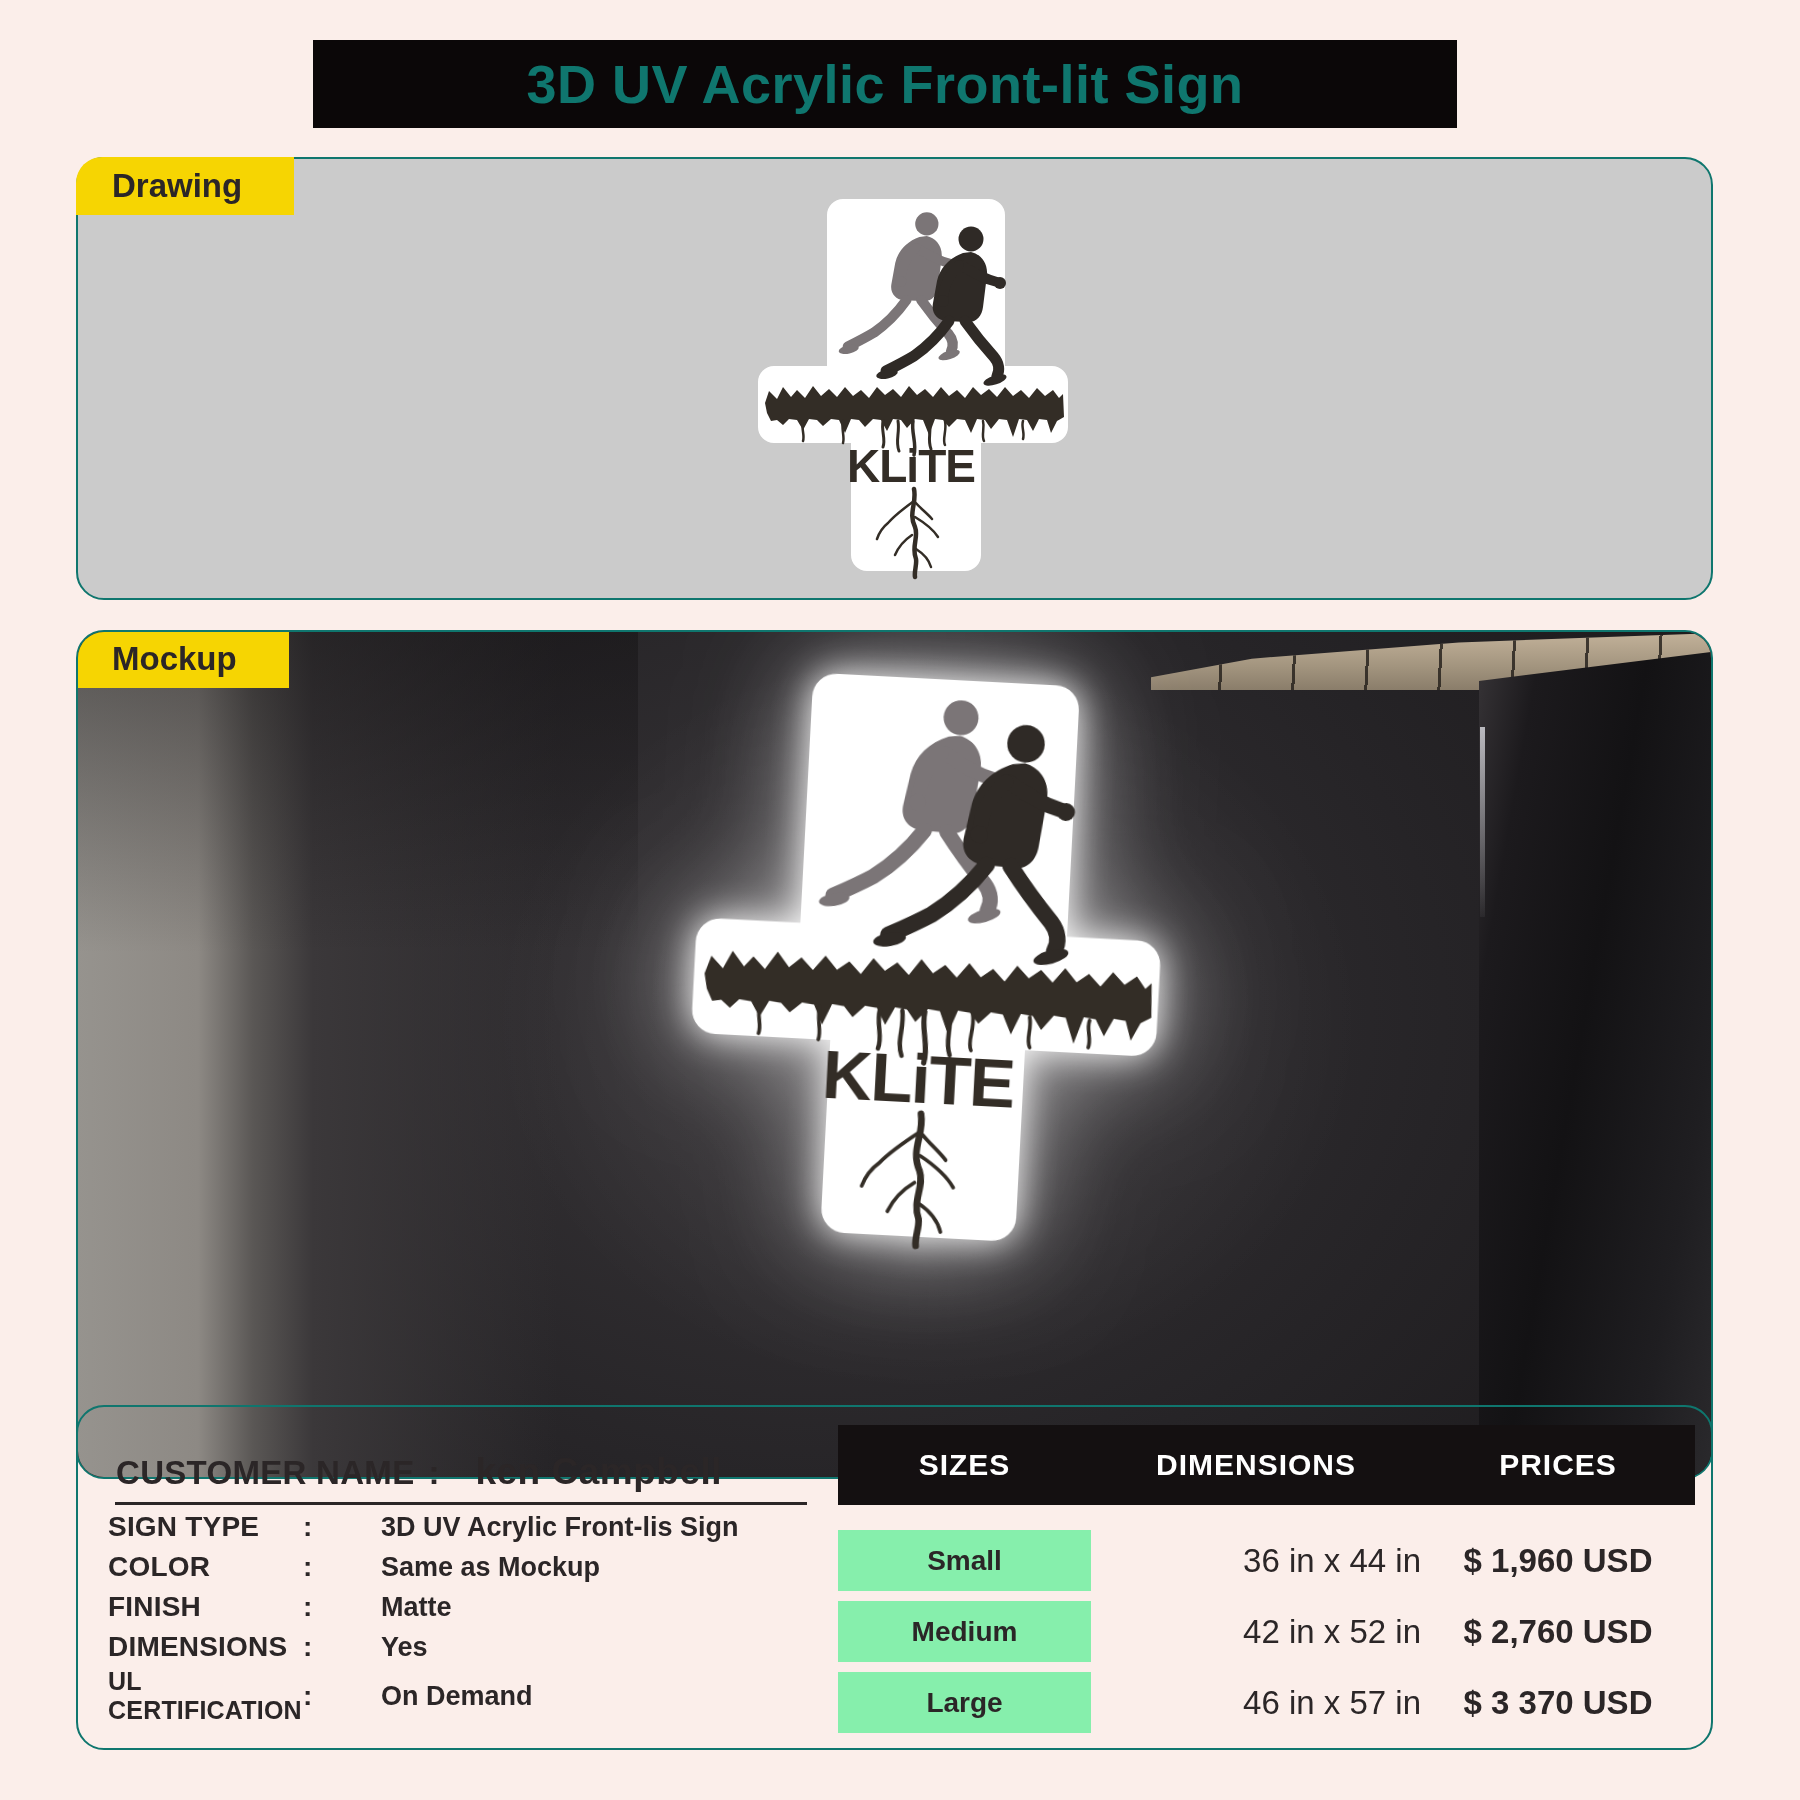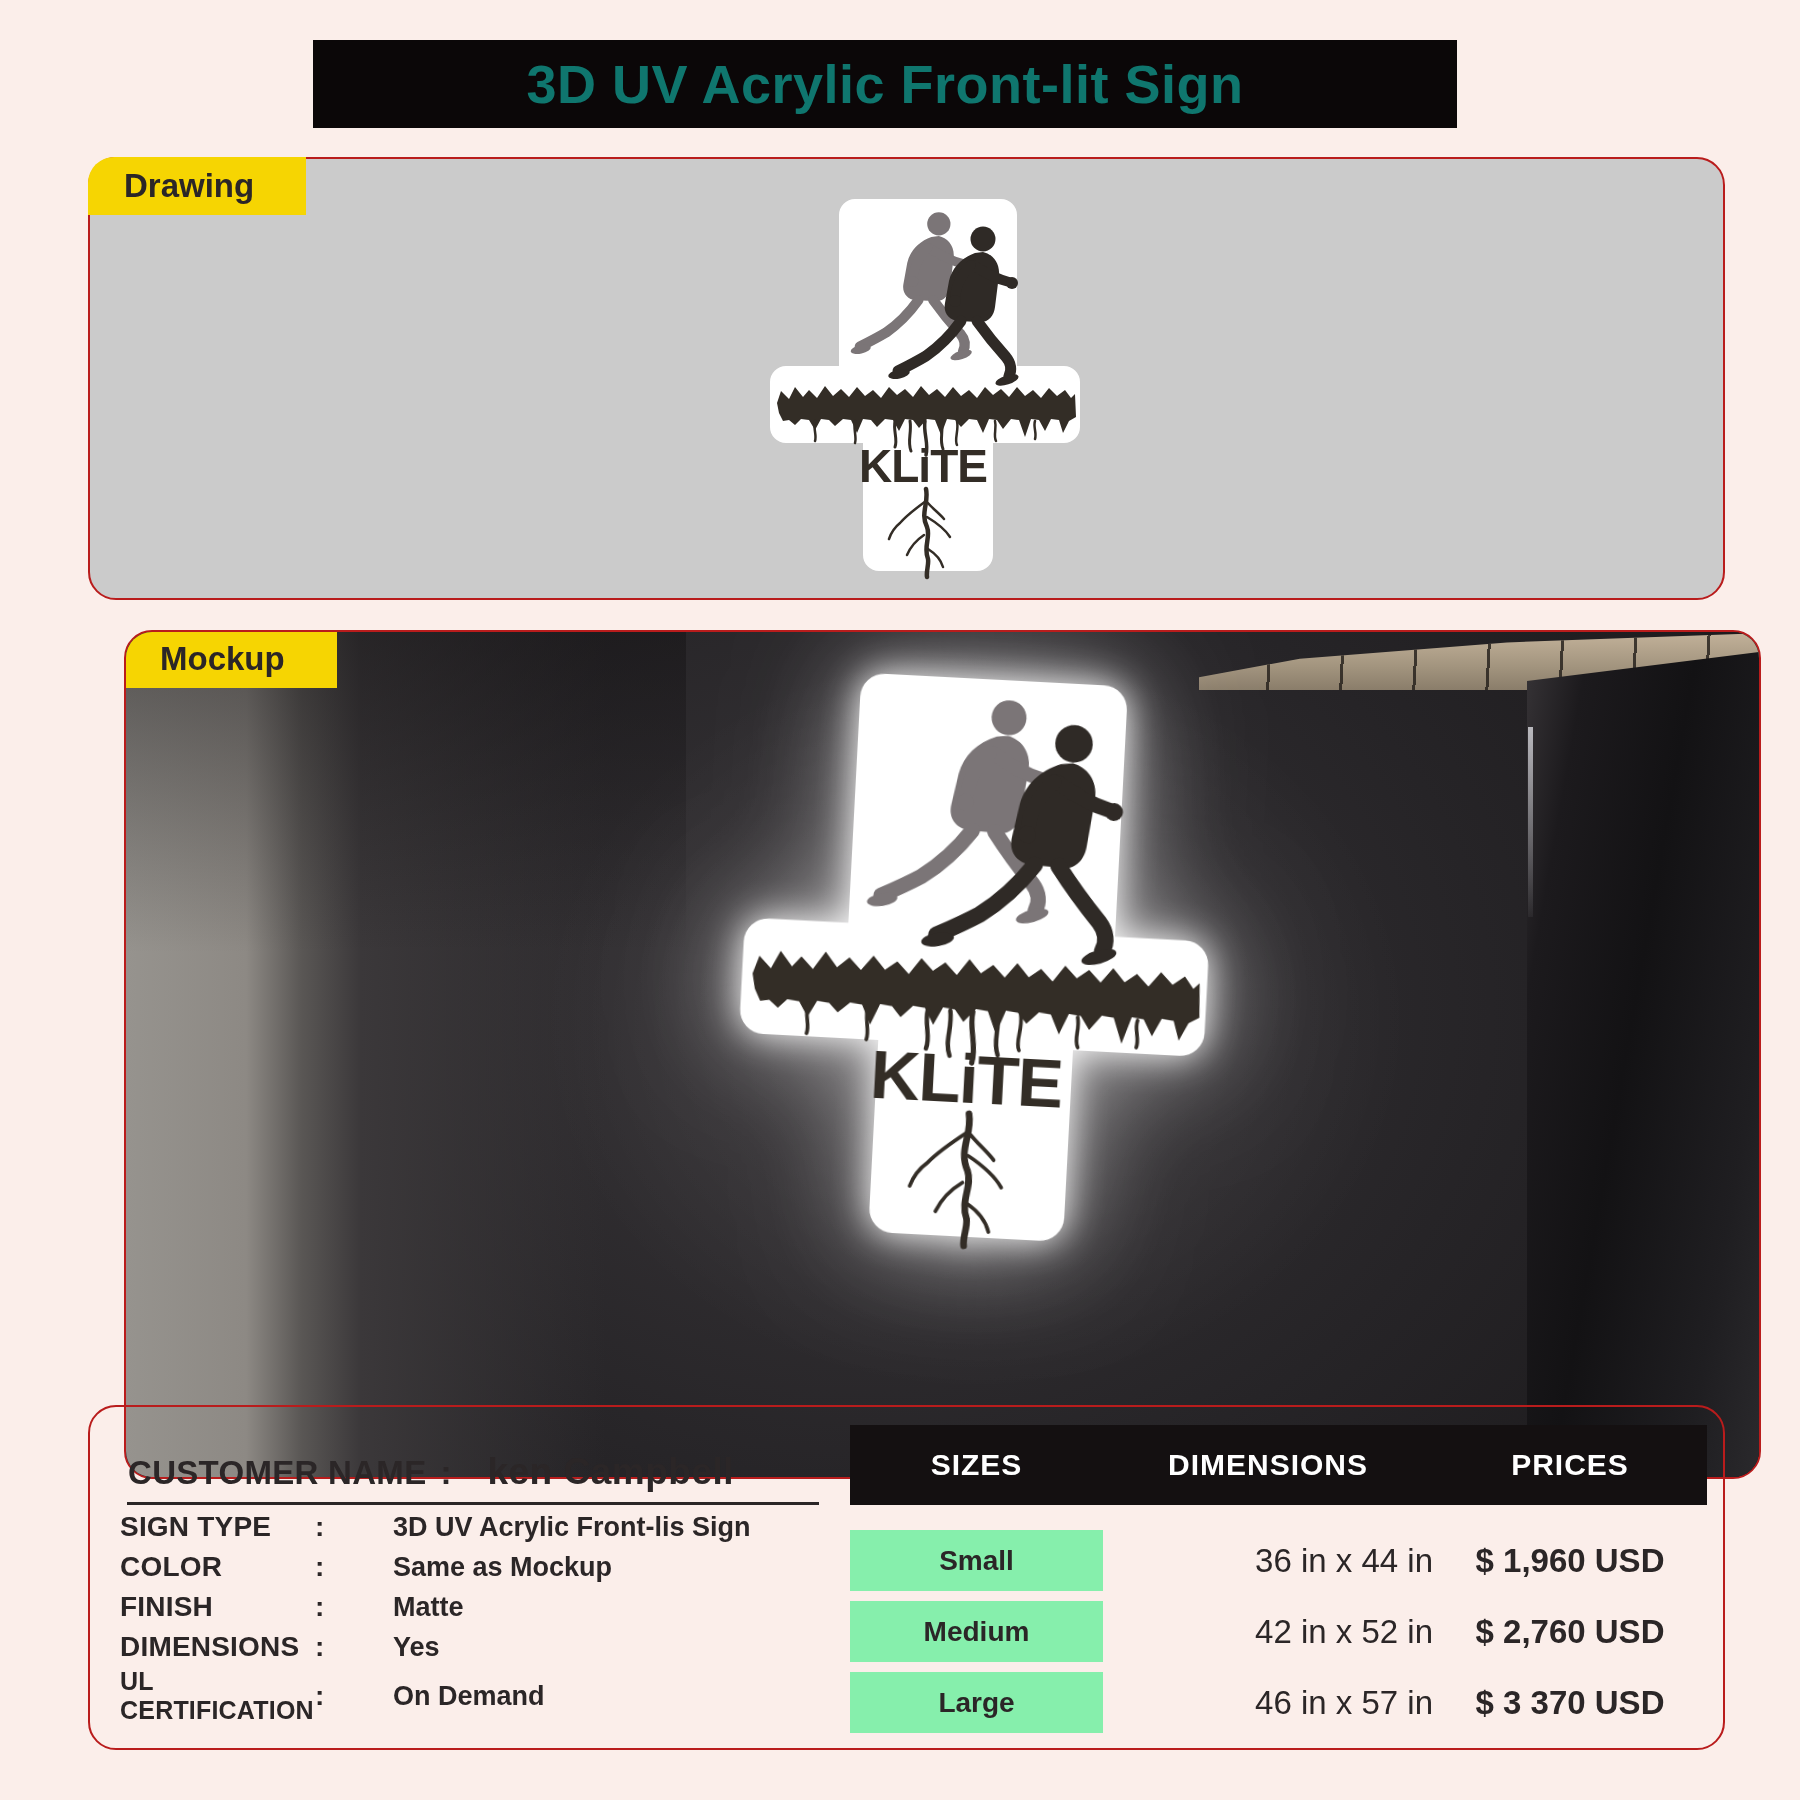--- a/index.html
+++ b/index.html
@@ -5,33 +5,33 @@
   html,body{margin:0;padding:0;background:#fbeeea;}
   .page{position:relative;width:1800px;height:1800px;background:#fbeeea;overflow:hidden;
         font-family:"Liberation Sans",sans-serif;color:#2b2627;}
 
   
   .title-banner{position:absolute;left:313px;top:40px;width:1144px;height:88px;
         background:#0b0708;display:flex;align-items:center;justify-content:center;}
   .title-banner h1{margin:0;color:#0f766e;font-size:54px;font-weight:800;letter-spacing:0.5px;}
 
   
-  .panel{position:absolute;left:88px;width:1637px;box-sizing:border-box;
-        border:2px solid #b91c1c;border-radius:28px;}
+  .panel{position:absolute;left:76px;width:1637px;box-sizing:border-box;
+        border:2px solid #0f766e;border-radius:28px;}
   .tab{position:absolute;background:#f6d502;color:#2b2627;font-weight:800;
         display:flex;align-items:center;z-index:5;}
 
   
   .drawing-panel{top:157px;height:443px;background:#cbcbcb;}
   .drawing-panel .tab{left:-2px;top:-2px;height:58px;padding:0 52px 0 36px;
         border-radius:26px 0 0 0;font-size:33px;}
   .sign-drawing{position:absolute;left:655px;top:2px;width:360px;height:440px;}
 
   
-  .mockup-panel{top:630px;height:849px;background:#232124;overflow:hidden;margin-left:36px;}
+  .mockup-panel{top:630px;height:849px;background:#232124;overflow:hidden;}
   .mockup-panel .tab{left:-2px;top:-2px;height:58px;padding:0 52px 0 36px;
         border-radius:26px 0 0 0;font-size:33px;}
   .photo-base{position:absolute;inset:0;
         background:
           radial-gradient(700px 600px at 52% 46%, rgba(255,255,255,0.10), rgba(255,255,255,0) 62%),
           radial-gradient(1400px 1100px at 45% 45%, #383538 0%, #262427 45%, #1a181a 80%, #121112 100%);}
   .photo-left-wall{position:absolute;left:0;top:0;bottom:0;width:560px;
         background:
           linear-gradient(180deg, rgba(20,18,20,0.5) 0%, rgba(20,18,20,0) 38%),
           linear-gradient(90deg, #96938e 0px, #8d8984 120px, #5a5755 175px, #3b383a 235px, rgba(35,33,36,0) 480px);}

